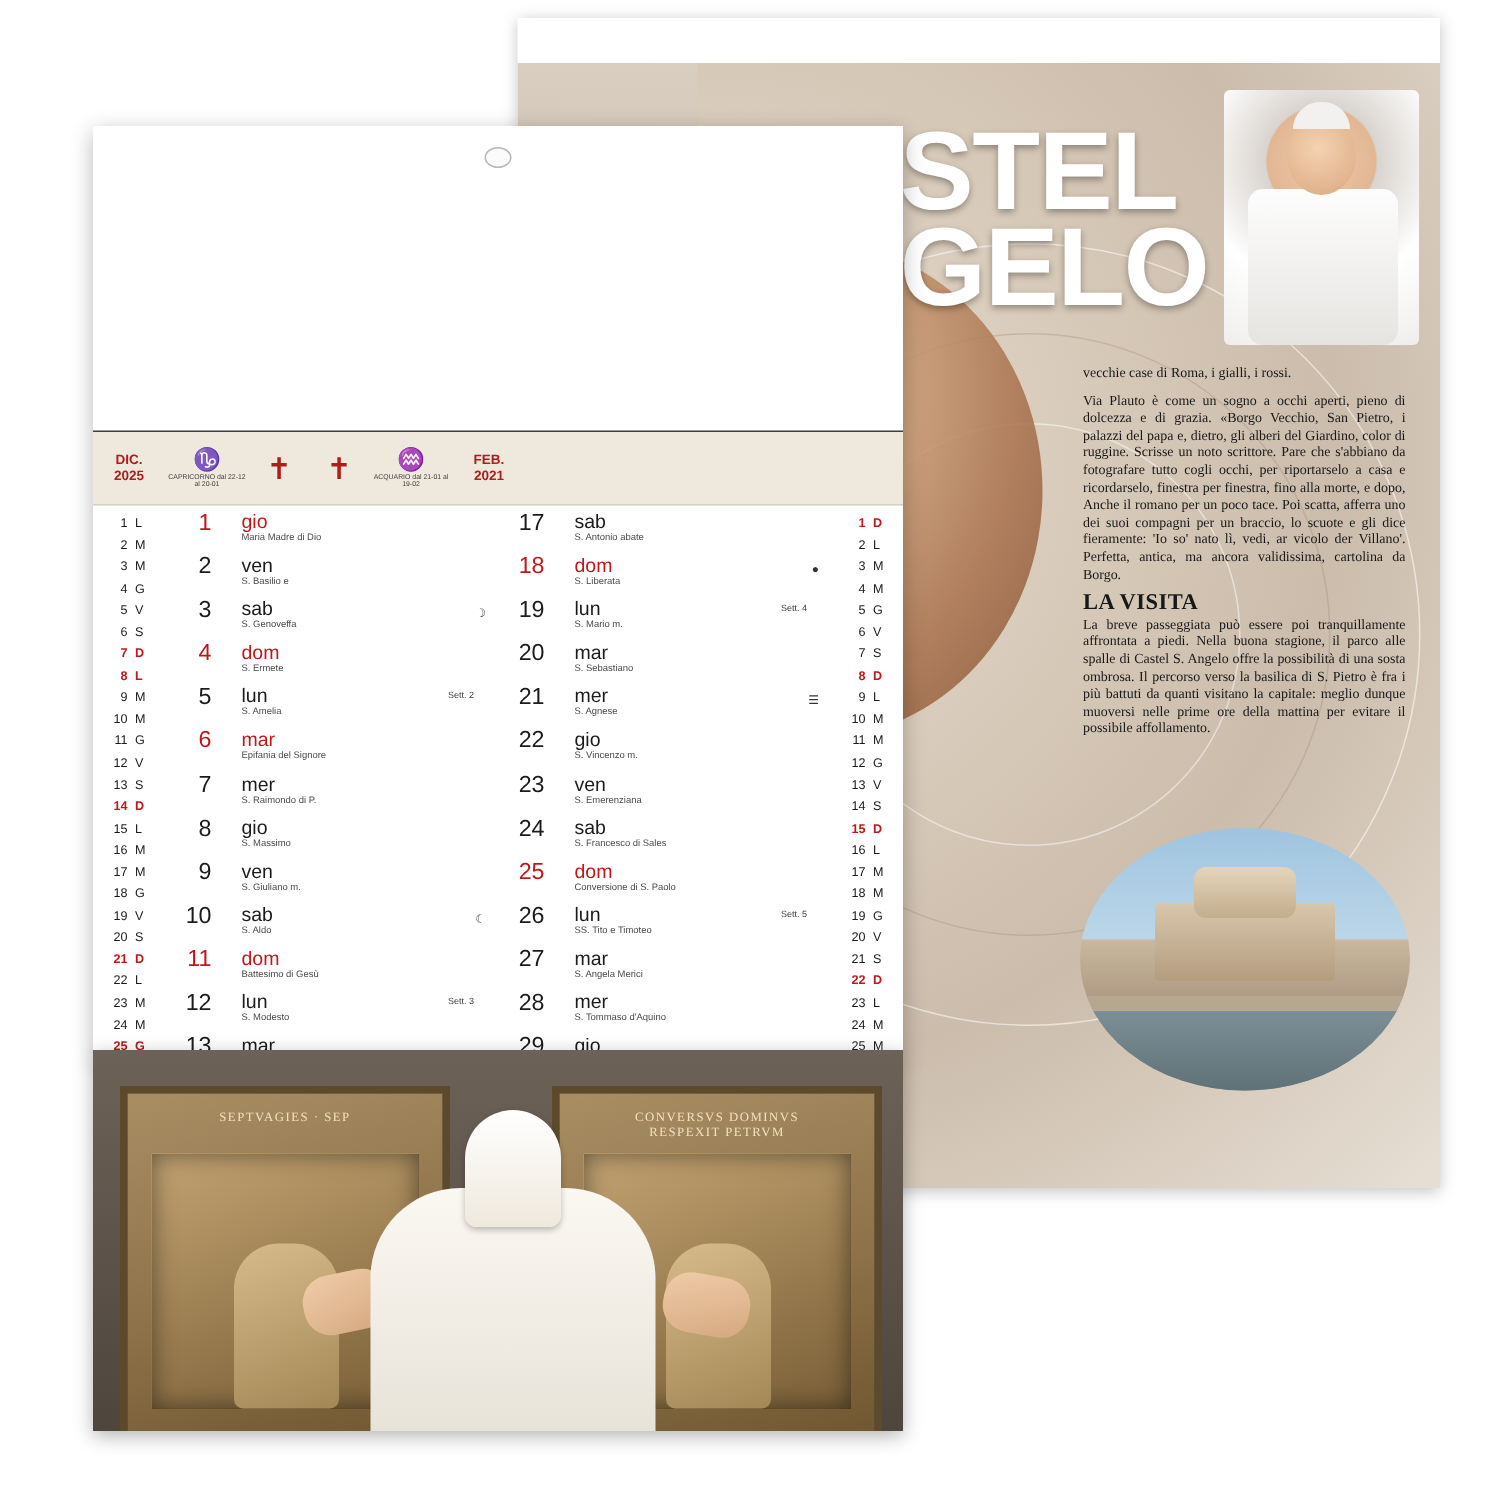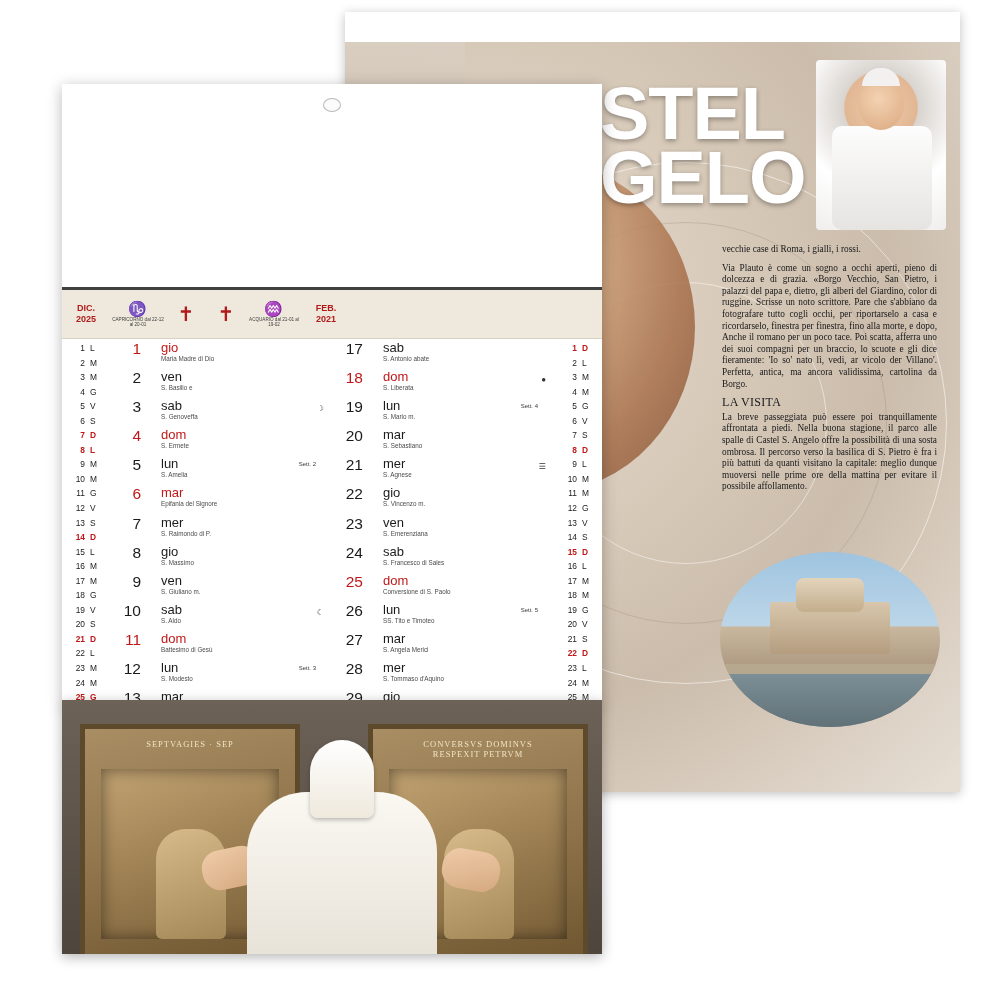--- a/index.html
+++ b/index.html
@@ -64,21 +64,21 @@
   #pope-photo .body{
     position:absolute;left:16px;top:66px;width:100px;height:104px;border-radius:10px;
     background:linear-gradient(180deg,#fdfdfd,#e6e4e1);
   }
   #article{
     position:absolute;left:377px;top:232px;width:215px;
     font-size:9.3px;line-height:11.6px;color:#17181a;text-align:justify;
     font-family:"Liberation Serif", serif;
   }
   #article p{margin:0 0 7px 0;}
-  #article .h{font-weight:normal;font-size:12px;margin:6px 0 3px 0;letter-spacing:.3px;}
+  #article .h{font-weight:bold;font-size:15px;margin:6px 0 3px 0;letter-spacing:.3px;}
   #castel-photo{
     position:absolute;left:375px;top:540px;width:220px;height:175px;border-radius:50%;
     background:linear-gradient(180deg,#9fc4e0 0%,#bcd6e8 42%,#c8b79e 43%,#a9947c 70%,#7d8c94 100%);
     overflow:hidden;
   }
   #castel-photo .castle{
     position:absolute;left:50px;top:50px;width:120px;height:52px;
     background:linear-gradient(180deg,#d8c7ad,#b49d7f);
     border-radius:3px;
   }
@@ -105,21 +105,21 @@
     background:#ffffff;
     box-shadow:0 3px 14px rgba(0,0,0,.28);
   }
   #cal-hole{
     position:absolute;left:50%;top:14px;transform:translateX(-50%);
     width:16px;height:12px;border:1px solid #b9b9b9;border-radius:50%;
     background:#fbfbfb;
   }
   #cal-header{
     position:absolute;left:0;top:203px;width:540px;height:48px;
-    background:#efe9dd;border-top:3px solid #404040;border-bottom:1px solid #d9d2c4;
+    background:#efe9dd;border-top:1px solid #404040;border-bottom:1px solid #d9d2c4;
     display:flex;align-items:stretch;
   }
   .side-month{
     width:48px;display:flex;flex-direction:column;align-items:center;justify-content:center;
     color:#b01b1b;font-weight:bold;font-size:9px;line-height:11px;
   }
   .zodiac-cell{
     width:56px;display:flex;flex-direction:column;align-items:center;justify-content:center;
     font-size:4.6px;color:#3d3d3d;text-align:center;line-height:5.4px;
   }

